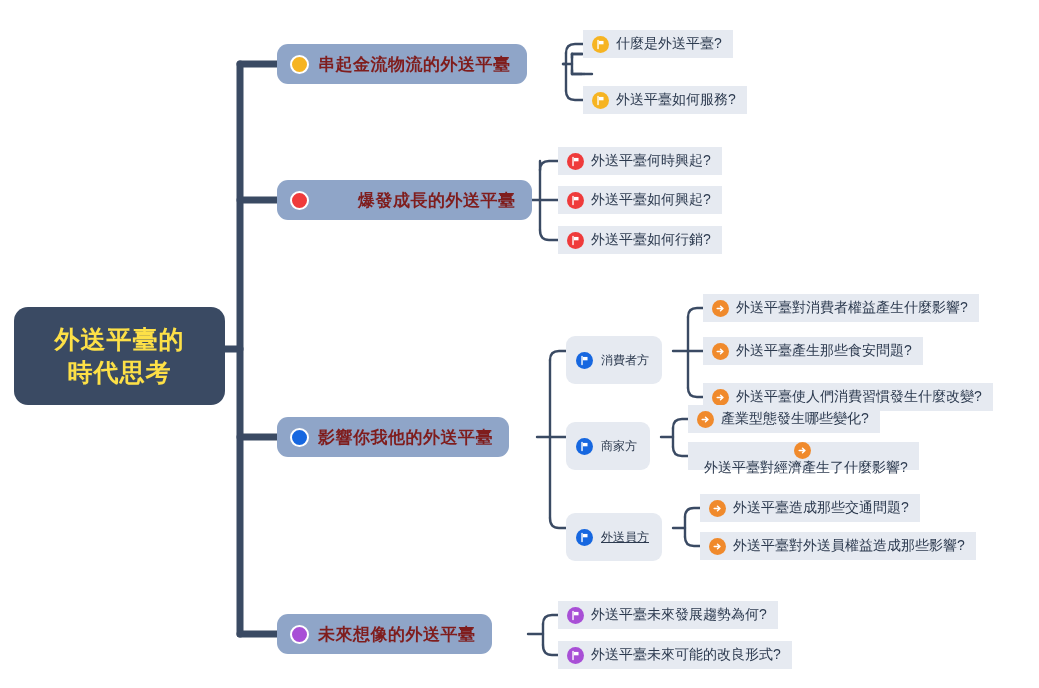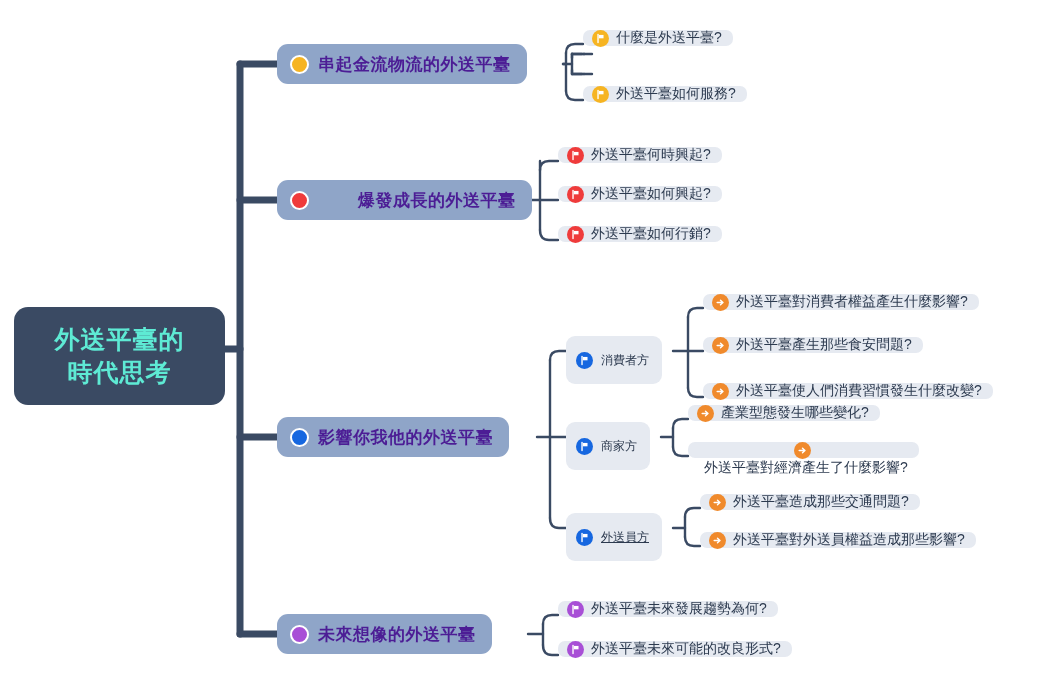--- a/index.html
+++ b/index.html
@@ -37,63 +37,63 @@
     z-index: 2;
     box-sizing: border-box;
     display: flex;
     align-items: center;
     white-space: nowrap;
   }
 
   
   .root-node {
     background: #3a4a63;
-    color: #5eead4;
+    color: #fde047;
     border-radius: 14px;
     padding: 16px 18px;
     text-align: center;
     justify-content: center;
     font-weight: bold;
     font-size: 25px;
     line-height: 1.32;
     letter-spacing: 1px;
     white-space: normal;
     flex-direction: column;
   }
   .root-line { display: block; }
 
   
   .branch-node {
     background: #8fa5c8;
     border-radius: 11px;
     height: 40px;
     padding: 0 16px 0 13px;
-    color: #4c1d95;
+    color: #7f1d1d;
     font-weight: bold;
     font-size: 17px;
     letter-spacing: .5px;
   }
   .branch-node .node-label { margin-left: 9px; }
 
   
   .mid-node {
     background: #e6eaf1;
     border-radius: 9px;
     height: 48px;
     padding: 0 13px 0 10px;
     color: #2c3a4f;
     font-size: 12px;
   }
   .mid-node .node-label { margin-left: 8px; }
 
   
   .leaf-node {
     background: #e6eaf1;
-    border-radius: 7px;
-    height: 16px;
+    border-radius: 0;
+    height: 28px;
     padding: 0 11px 0 9px;
     color: #2c3a4f;
     font-size: 14px;
   }
   .leaf-node .node-label { margin-left: 7px; }
 
   
   .dot-icon {
     width: 19px;
     height: 19px;

